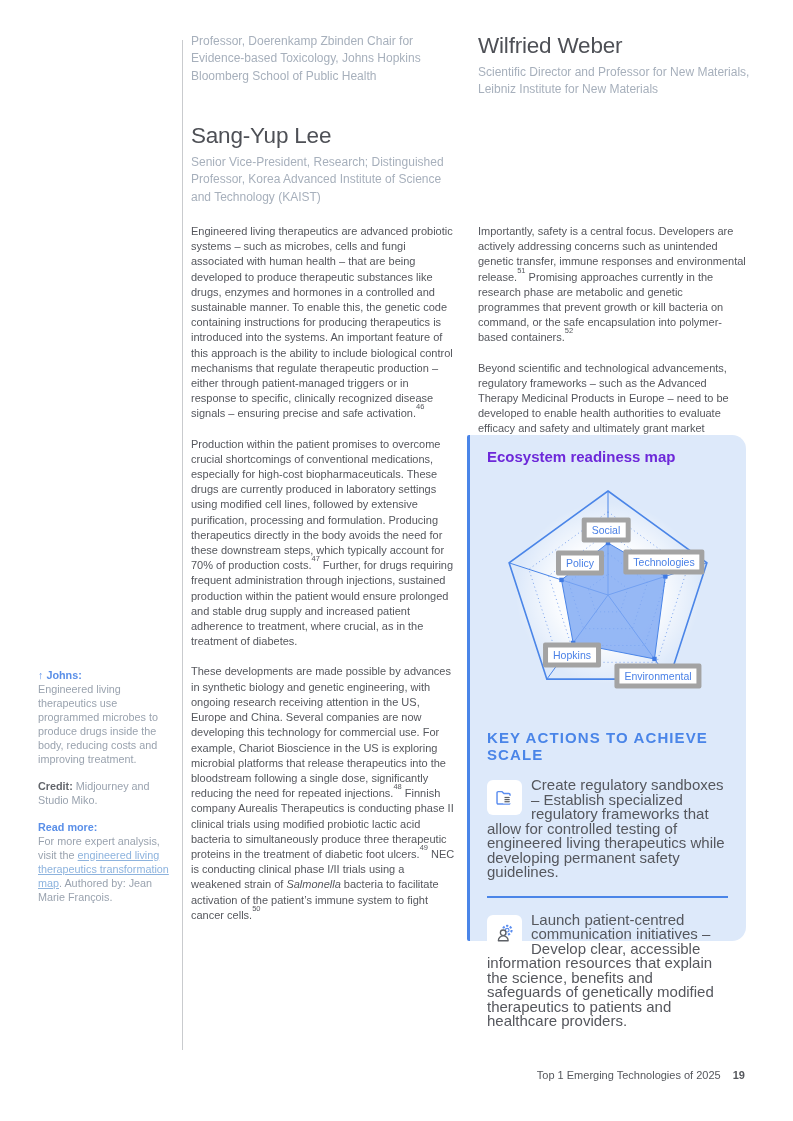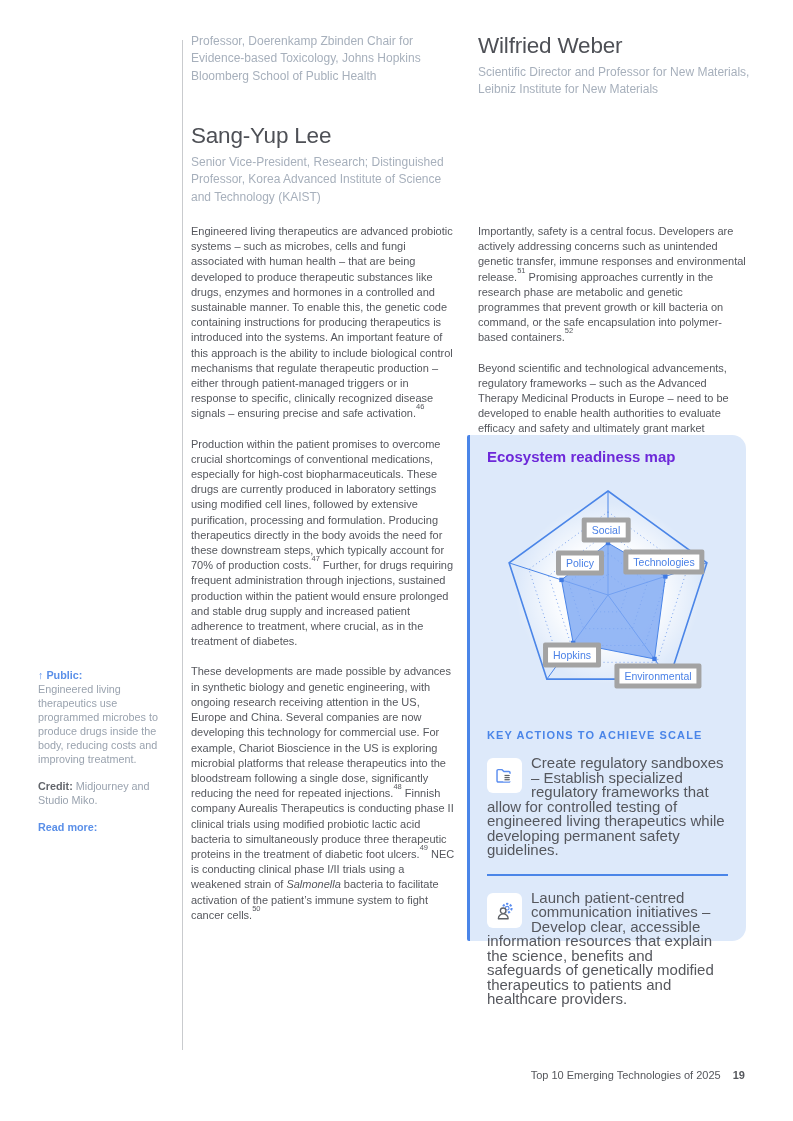--- a/index.html
+++ b/index.html
@@ -44,21 +44,21 @@
   .data-fill{fill:rgba(124,166,242,0.8);stroke:#4a85e8;stroke-width:1;}
   .marker{fill:#3f7ae4;}
   .axis-label{position:absolute;transform:translate(-50%,-50%);background:#fff;border:5px solid #a3a3a3;
       color:#4a80e6;font-size:10.5px;padding:1px 5px 2px;border-radius:2px;white-space:nowrap;}
   .lbl-social{left:136px;top:63px;}
   .lbl-tech{left:194px;top:95px;}
   .lbl-env{left:188px;top:209px;}
   .lbl-econ{left:102px;top:188px;}
   .lbl-policy{left:110px;top:96px;}
 
-  .key-heading{font-size:11px;font-weight:bold;letter-spacing:1.1px;color:#4a85e8;margin:10px 0 0 17px;}
+  .key-heading{font-size:15px;font-weight:bold;letter-spacing:1.1px;color:#4a85e8;margin:10px 0 0 17px;}
   .action{margin:15px 17px 0 17px;font-size:15px;line-height:14.5px;color:#55575d;}
   .action::after{content:"";display:block;clear:both;}
   .action-icon{float:left;width:35px;height:35px;background:#fff;border-radius:6px;margin:2px 9px 3px 0;
       display:flex;align-items:center;justify-content:center;}
   .action-divider{height:2px;background:#4a85e8;margin:16px 18px 0 17px;}
 
   .footer{position:absolute;right:48px;top:1069px;font-size:11px;color:#55575c;}
   .pageno{font-weight:bold;margin-left:9px;}
 </style>
 </head>
@@ -84,28 +84,29 @@
       <p><span>Production within the patient promises to overcome crucial shortcomings of conventional medications, especially for high-cost biopharmaceuticals. These drugs are currently produced in laboratory settings using modified cell lines, followed by extensive purification, processing and formulation. Producing therapeutics directly in the body avoids the need for these downstream steps, which typically account for 70% of production costs.</span><sup>47</sup><span> Further, for drugs requiring frequent administration through injections, sustained production within the patient would ensure prolonged and stable drug supply and increased patient adherence to treatment, where crucial, as in the treatment of diabetes.</span></p>
       <p><span>These developments are made possible by advances in synthetic biology and genetic engineering, with ongoing research receiving attention in the US, Europe and China. Several companies are now developing this technology for commercial use. For example, Chariot Bioscience in the US is exploring microbial platforms that release therapeutics into the bloodstream following a single dose, significantly reducing the need for repeated injections.</span><sup>48</sup><span> Finnish company Aurealis Therapeutics is conducting phase II clinical trials using modified probiotic lactic acid bacteria to simultaneously produce three therapeutic proteins in the treatment of diabetic foot ulcers.</span><sup>49</sup><span> NEC is conducting clinical phase I/II trials using a weakened strain of </span><i>Salmonella</i><span> bacteria to facilitate activation of the patient’s immune system to fight cancer cells.</span><sup>50</sup></p>
     </div>
   <div id="right-col" class="body-col right-col">
       <p><span>Importantly, safety is a central focus. Developers are actively addressing concerns such as unintended genetic transfer, immune responses and environmental release.</span><sup>51</sup><span> Promising approaches currently in the research phase are metabolic and genetic programmes that prevent growth or kill bacteria on command, or the safe encapsulation into polymer-based containers.</span><sup>52</sup></p>
       <p><span>Beyond scientific and technological advancements, regulatory frameworks – such as the Advanced Therapy Medicinal Products in Europe – need to be developed to enable health authorities to evaluate efficacy and safety and ultimately grant market approval.</span></p>
     </div>
 
   <aside class="sidebar">
     <div class="sb-block">
-      <p><span class="sb-blue">↑ </span><span class="sb-blue">Public:</span></p>
+      <p><span class="sb-blue">↑ </span><span class="sb-blue">Johns:</span></p>
       <p>Engineered living therapeutics use programmed microbes to produce drugs inside the body, reducing costs and improving treatment.</p>
     </div>
     <div class="sb-block">
       <p><span class="sb-bold">Credit:</span><span> Midjourney and Studio Miko.</span></p>
     </div>
     <div class="sb-block">
       <p class="sb-blue">Read more:</p>
+      <p><span>For more expert analysis, visit the </span><a class="sb-link">engineered living therapeutics transformation map</a><span>. Authored by: Jean Marie François.</span></p>
     </div>
   </aside>
 
   <section class="panel">
     <h2 class="panel-title">Ecosystem readiness map</h2>
 
     <div class="radar-wrap">
       <div class="radar-glow"></div>
       <svg id="radar-svg" viewBox="0 0 276 252" width="276" height="252">
           <polygon points="138.00,107.20 157.78,121.57 150.23,144.83 125.77,144.83 118.22,121.57" class="ring"></polygon>
@@ -156,16 +157,16 @@
           <circle cx="14.8" cy="9.6" r="1.9" fill="#ffffff" stroke="#5b8def" stroke-width="1.2"></circle>
           <circle cx="10.6" cy="12.3" r="2.9" fill="#ffffff" stroke="#5d6066" stroke-width="1.4"></circle>
           <path d="M5.6 20.6 a5.1 5.1 0 0 1 10.2 0 z" fill="#ffffff" stroke="#5d6066" stroke-width="1.4" stroke-linejoin="round"></path>
         </svg>
       </span>
       <span class="action-text">Launch patient-centred communication initiatives – Develop clear, accessible information resources that explain the science, benefits and safeguards of genetically modified therapeutics to patients and healthcare providers.</span>
     </div>
   </section>
 
   <footer class="footer">
-    <span>Top 10 Emerging Technologies of 2025</span>
+    <span>Top 1 Emerging Technologies of 2025</span>
     <span class="pageno">19</span>
   </footer>
 </div>
 
 </body></html>

